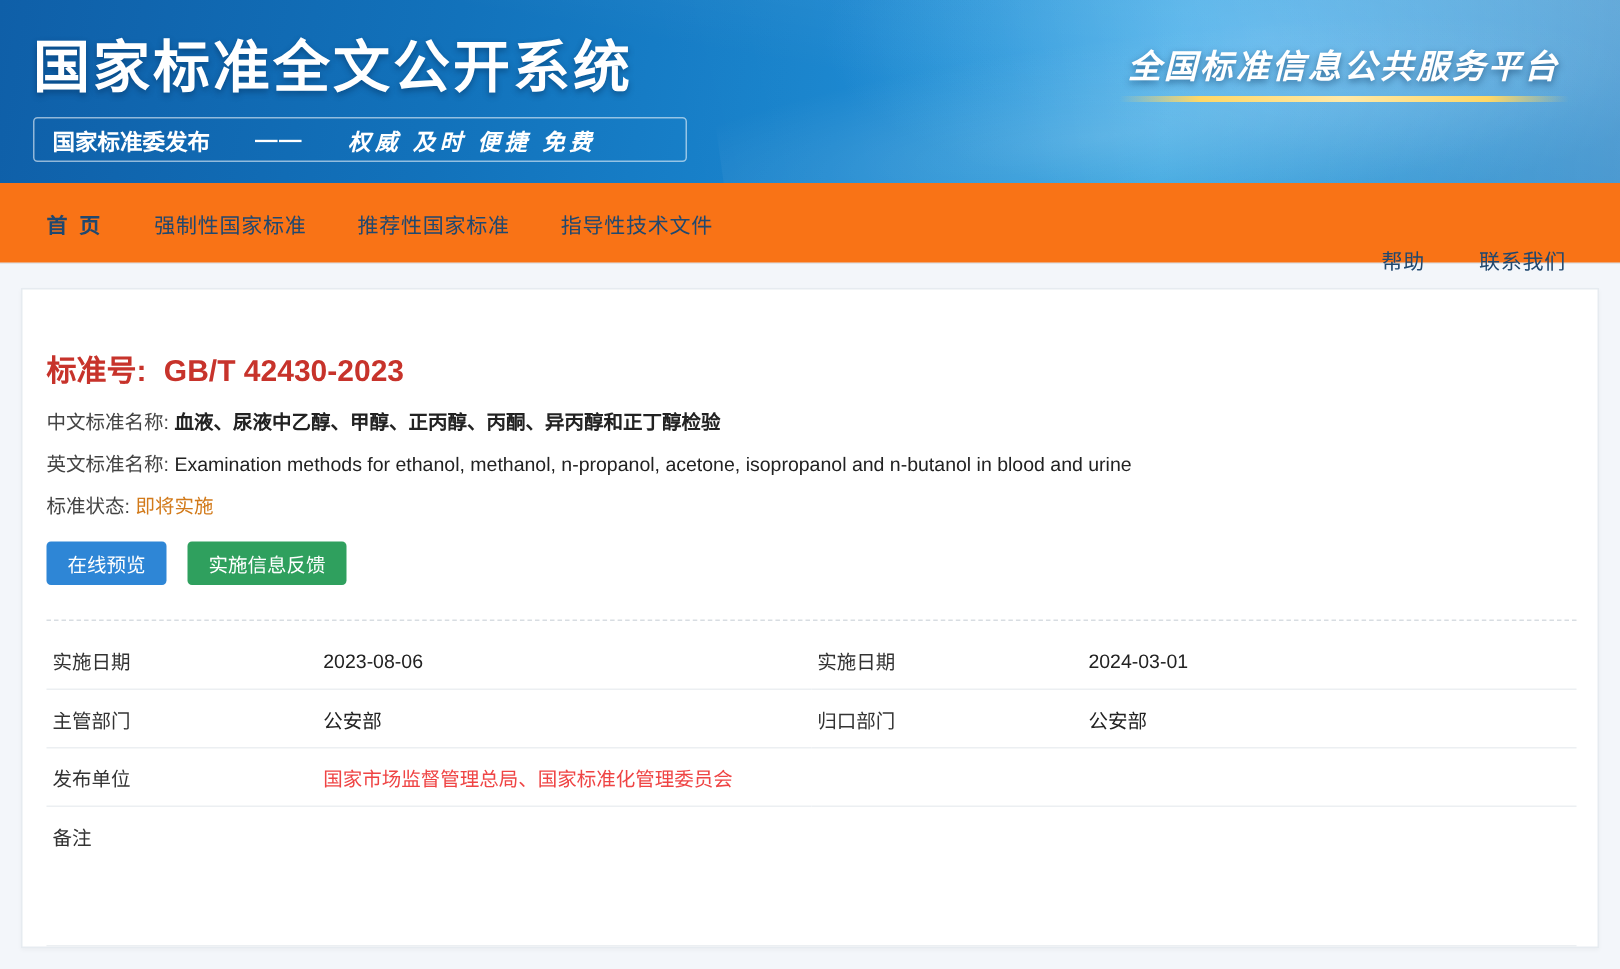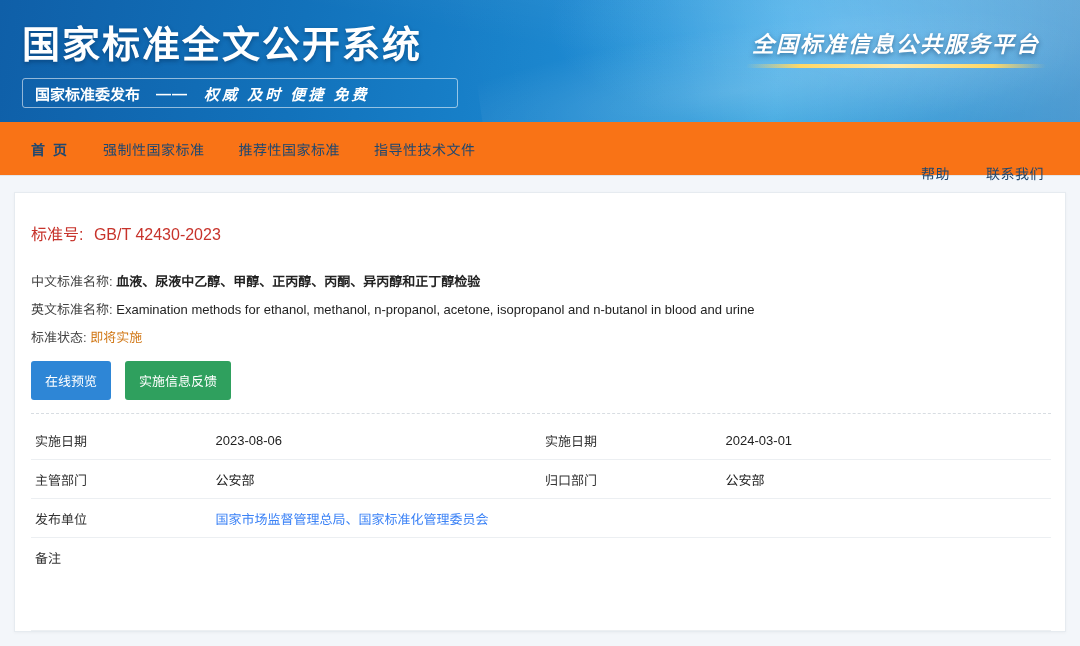--- a/index.html
+++ b/index.html
@@ -70,21 +70,21 @@
     border-radius: 3px;
     box-sizing: border-box;
   }
   .subtitle-inner {
     position: absolute;
     left: 0; top: 0;
     width: 100%;
     height: 100%;
     display: flex;
     align-items: center;
-    gap: 16px;
+    gap: 30px;
     padding-left: 12px;
     box-sizing: border-box;
     font-size: 15px;
     color: #ffffff;
     font-weight: bold;
     white-space: nowrap;
   }
   .subtitle-dash {
     color: #ffffff;
     letter-spacing: 1px;
@@ -167,23 +167,23 @@
     width: 1052px;
     height: 440px;
     background: #ffffff;
     border: 1px solid #e6ebf0;
     box-sizing: border-box;
     box-shadow: 0 1px 3px rgba(0,0,0,0.04);
   }
   .std-no {
     position: absolute;
     left: 16px;
-    top: 28px;
-    font-size: 16px;
-    font-weight: normal;
+    top: 38px;
+    font-size: 20px;
+    font-weight: bold;
     color: #c7332b;
     white-space: nowrap;
   }
   .std-no .label { color: #c7332b; }
   .std-no .value { color: #c7332b; margin-left: 6px; }
 
   .meta-line {
     position: absolute;
     left: 16px;
     font-size: 13px;
@@ -203,21 +203,21 @@
     position: absolute;
     left: 16px;
     top: 168px;
     display: flex;
     gap: 14px;
   }
   .btn {
     display: inline-flex;
     align-items: center;
     justify-content: center;
-    height: 39px;
+    height: 29px;
     padding: 0 14px;
     border-radius: 3px;
     font-size: 13px;
     color: #ffffff;
     cursor: pointer;
     border: none;
     white-space: nowrap;
   }
   .btn-preview { background: #2e86d6; }
   .btn-feedback { background: #2fa05e; }
@@ -250,21 +250,21 @@
   .info-table tr:last-child td { border-bottom: none; }
   td.k {
     width: 182px;
     color: #333333;
     padding-left: 4px;
   }
   td.v {
     width: 328px;
     color: #222222;
   }
-  td.v-wide { color: #3b82f6; }
+  td.v-wide { color: #ef4444; }
 
   .bottom-rule {
     position: absolute;
     left: 16px;
     bottom: 0;
     width: 1020px;
     border-top: 1px solid #eceff2;
   }
 </style>
 </head>

